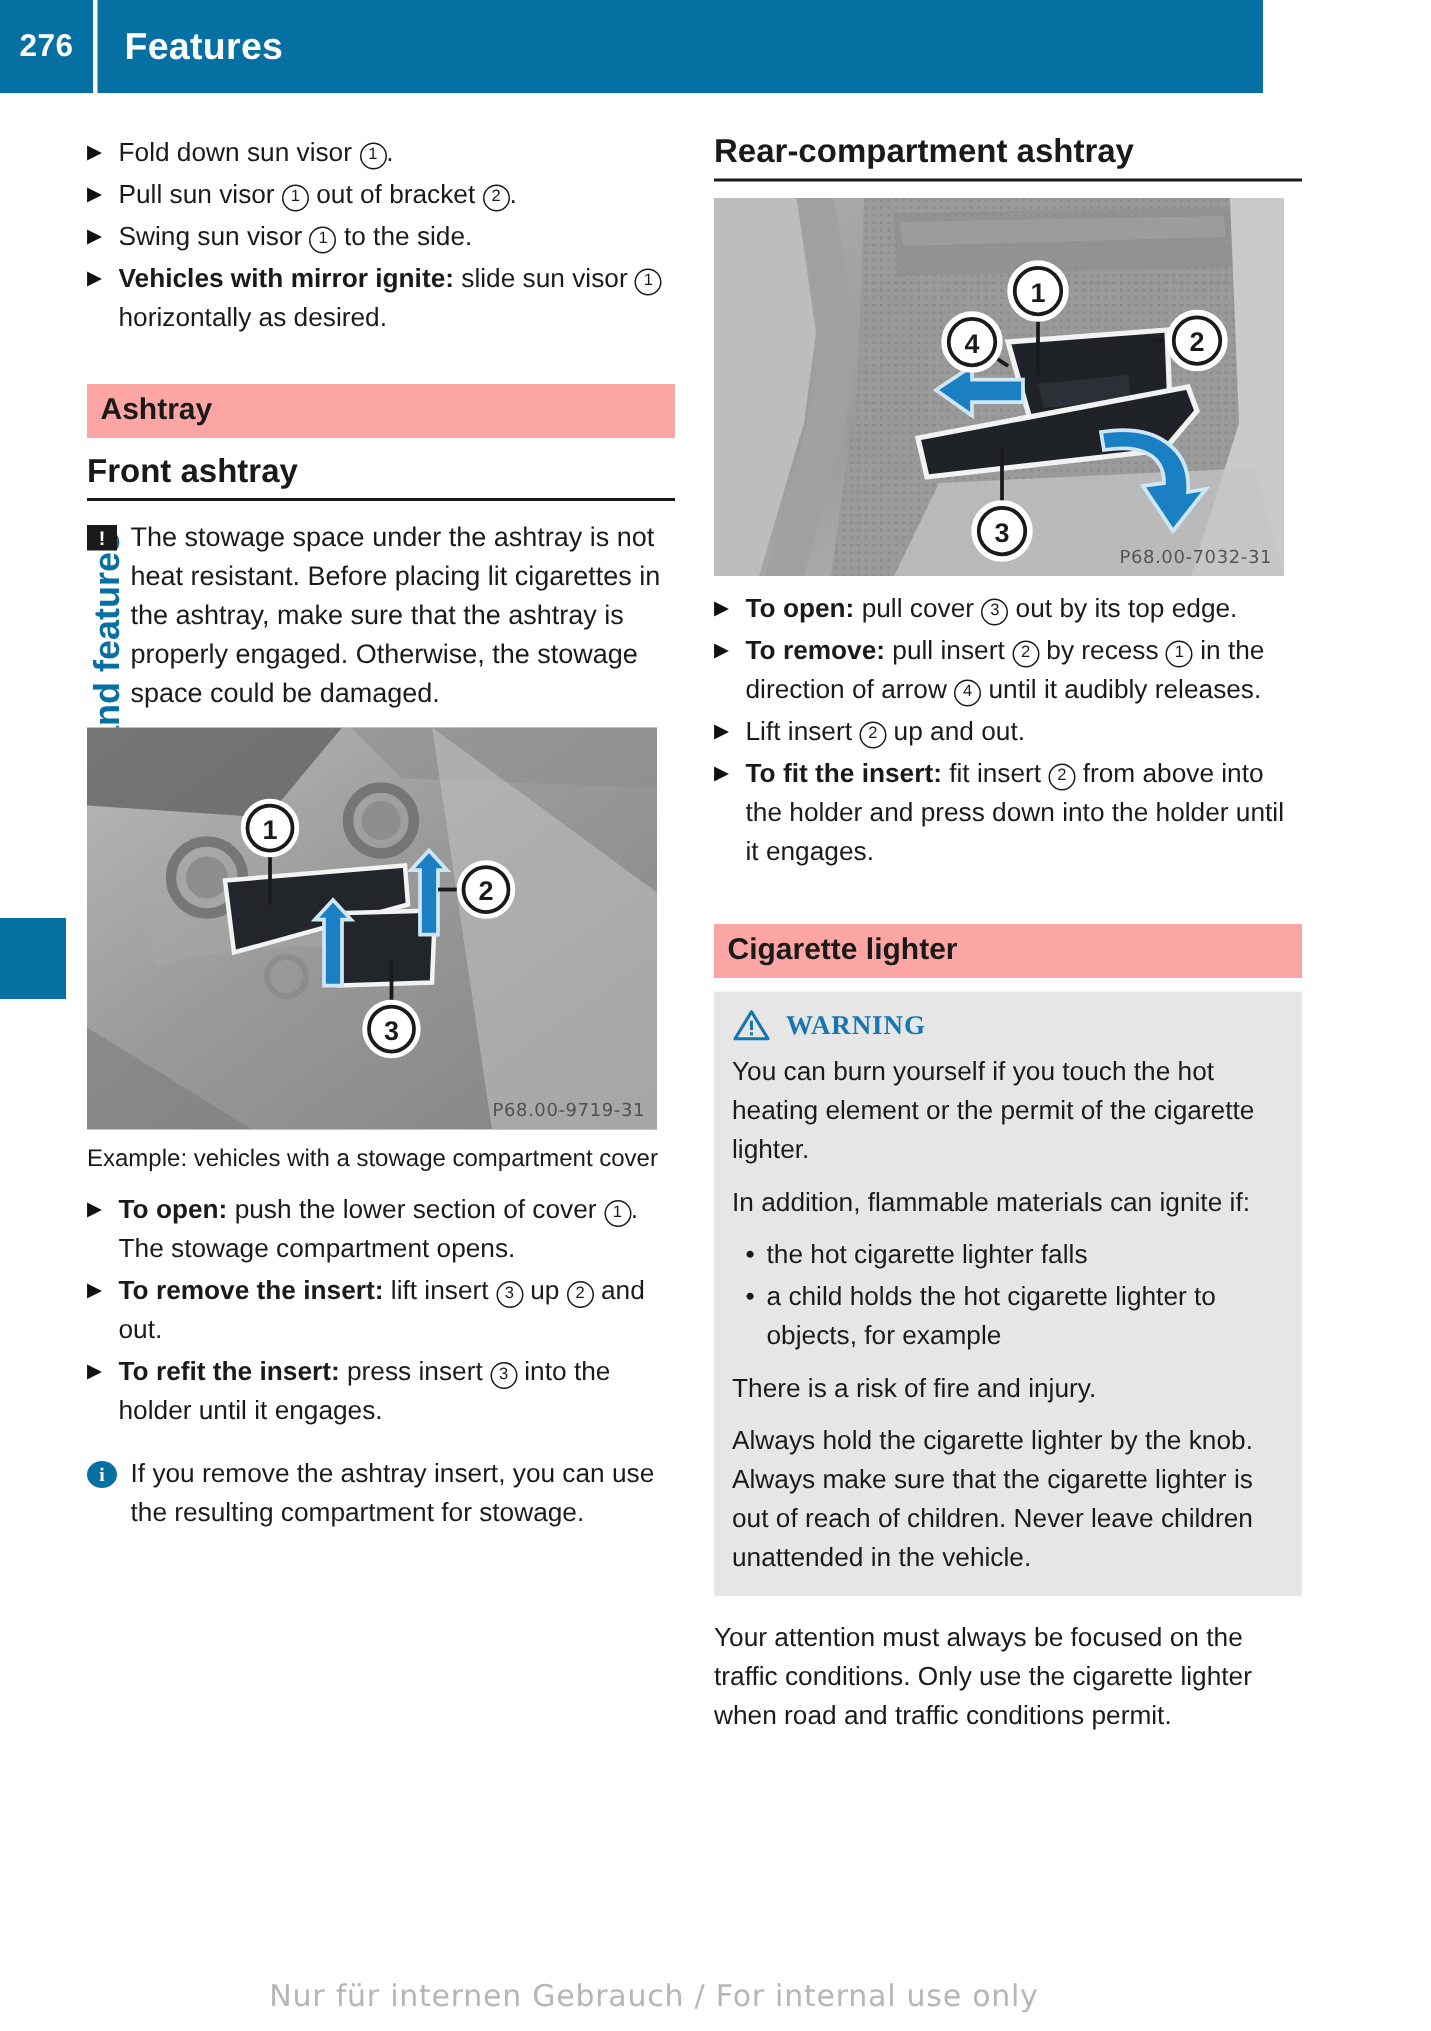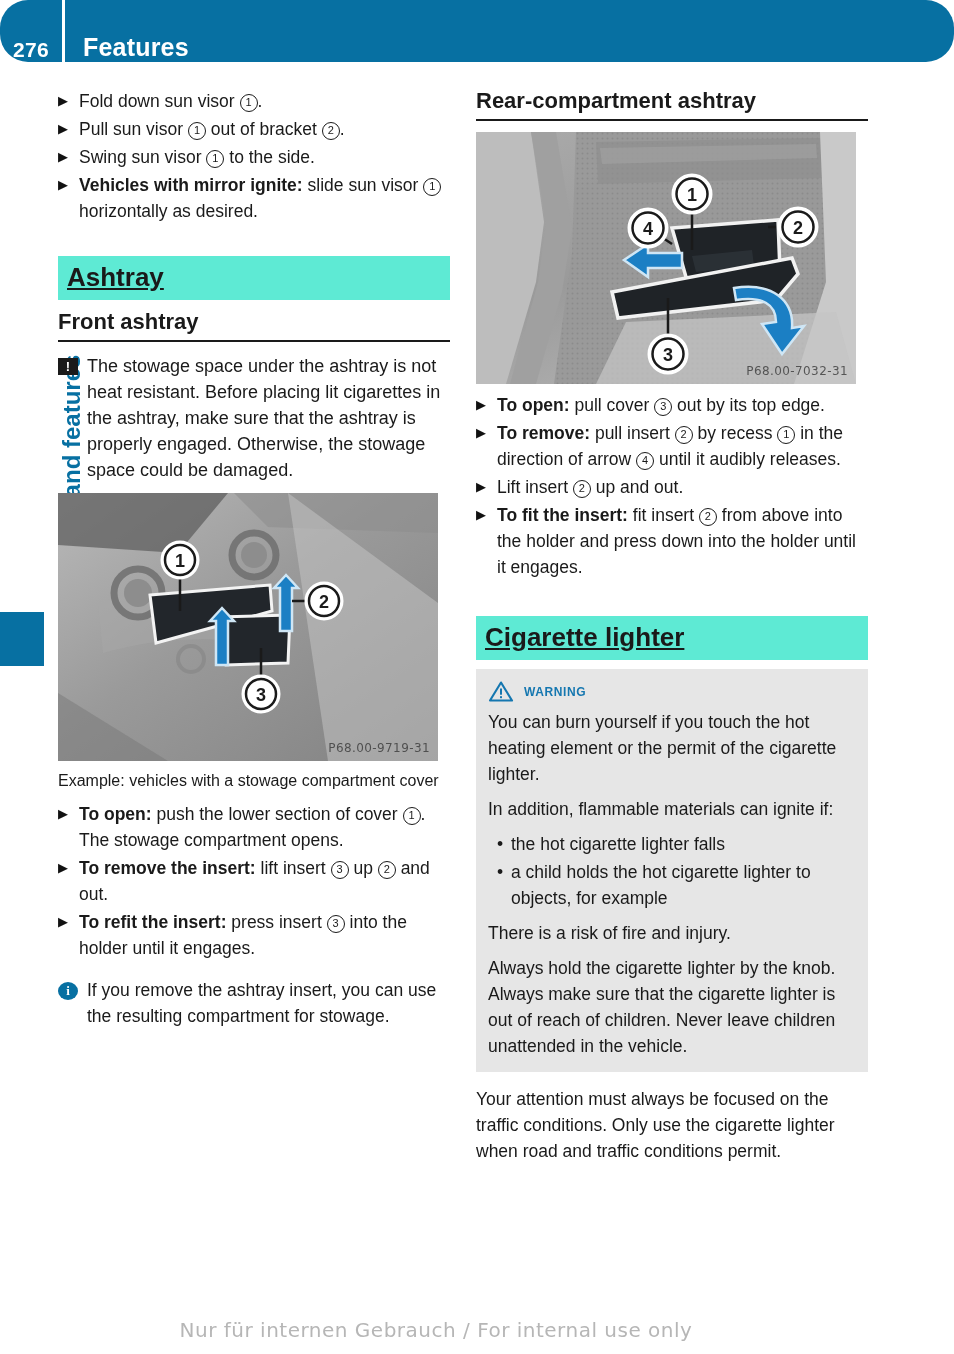--- a/index.html
+++ b/index.html
@@ -13,25 +13,24 @@
     position: relative;
     font-family: "Liberation Sans", sans-serif;
     color: #1a1a1a;
     overflow: hidden;
   }
 
   
   .header-bar {
     position: absolute;
     left: 0; top: 0;
-    width: 954px; height: 62px;
+    width: 842px; height: 62px;
     background: #0770A2;
     display: flex;
-    align-items: flex-end;
-    border-radius: 28px;
+    align-items: center;
   }
   .page-number {
     width: 62px;
     text-align: center;
     color: #ffffff;
     font-size: 21px;
     font-weight: bold;
     letter-spacing: 0.3px;
   }
   .header-divider {
@@ -81,27 +80,26 @@
   .col {
     position: absolute;
     top: 88px;
     width: 392px;
   }
   .col-left  { left: 58px; }
   .col-right { left: 476px; }
 
   
   .band {
-    background: #5eead4;
-    font-size: 26px;
+    background: #fca5a5;
+    font-size: 20px;
     font-weight: bold;
     padding: 6px 9px 7px 9px;
     margin-bottom: 9px;
     color: #1a1a1a;
-    text-decoration: underline;
   }
   .subhead {
     font-size: 22px;
     font-weight: bold;
     padding-bottom: 5px;
     border-bottom: 2px solid #1a1a1a;
     margin-bottom: 11px;
     color: #1a1a1a;
   }
   p, .para {
@@ -176,24 +174,25 @@
     padding: 11px 12px 13px 12px;
     margin-bottom: 14px;
   }
   .warn-head {
     display: flex;
     align-items: center;
     margin-bottom: 6px;
   }
   .warn-title {
     color: #1577B0;
-    font-size: 12px;
+    font-size: 18px;
     font-weight: bold;
     letter-spacing: 0.6px;
     padding-left: 10px;
+    font-family: Liberation Serif, serif;
   }
   .warn-panel p { font-size: 17.5px; line-height: 26px; margin: 0 0 9px 0; }
   .warn-panel p:last-child { margin-bottom: 0; }
   .dot-item {
     display: flex;
     font-size: 17.5px;
     line-height: 26px;
     margin: 0 0 2px 0;
     padding-left: 9px;
   }

